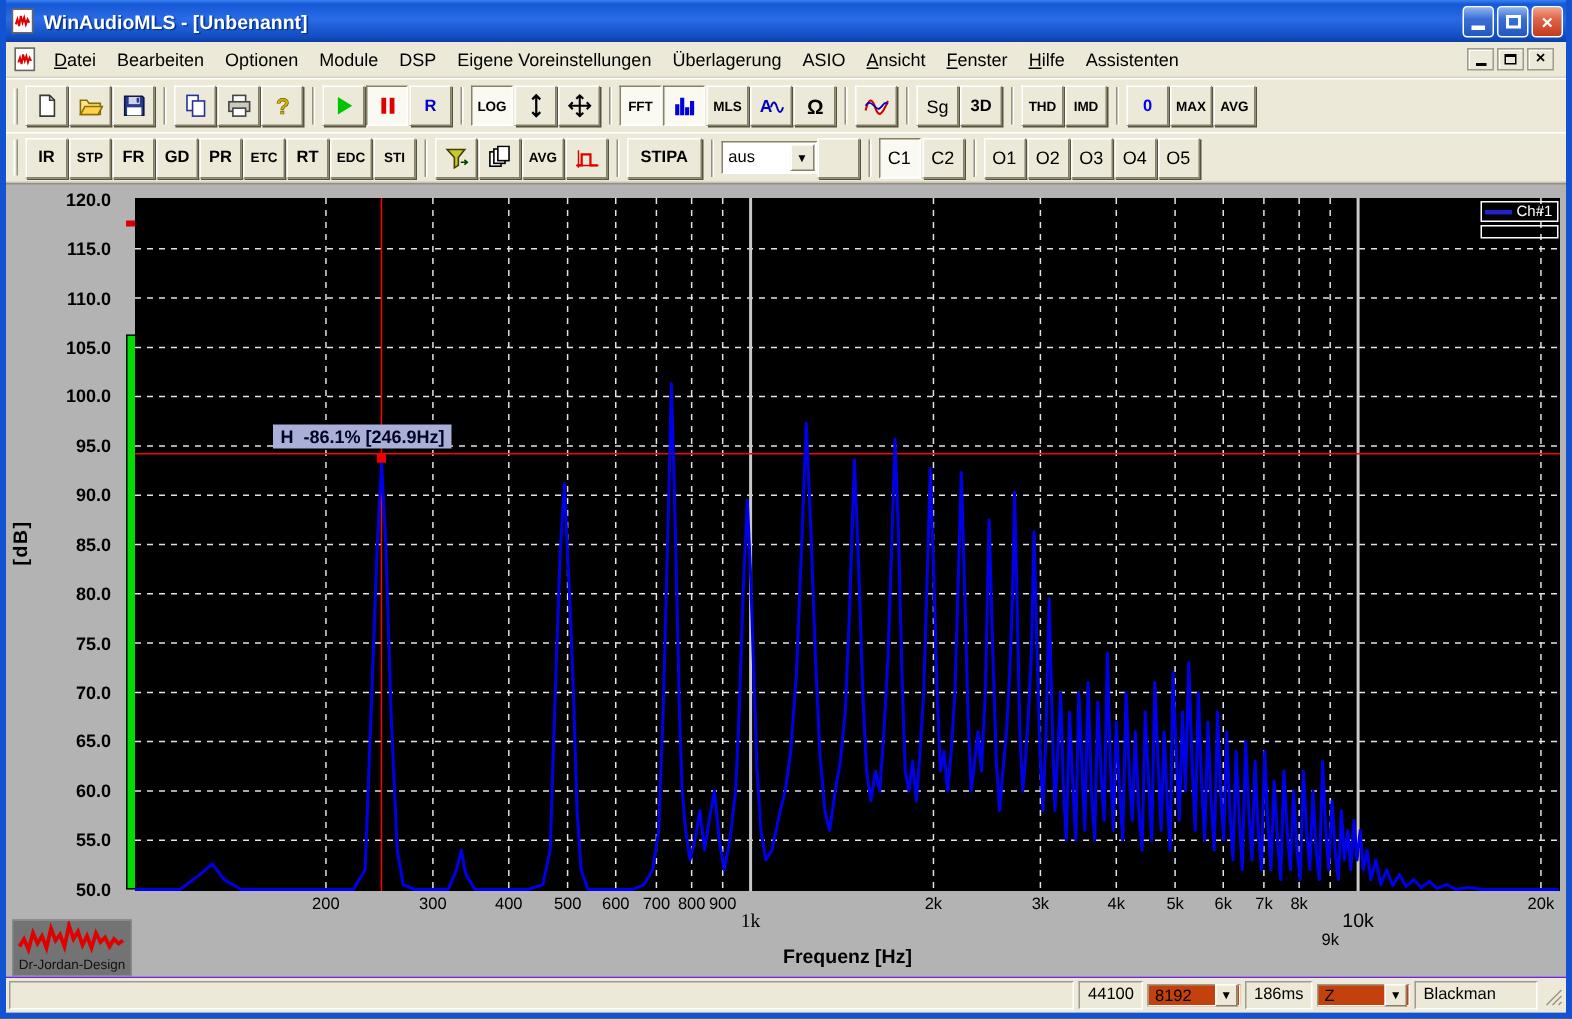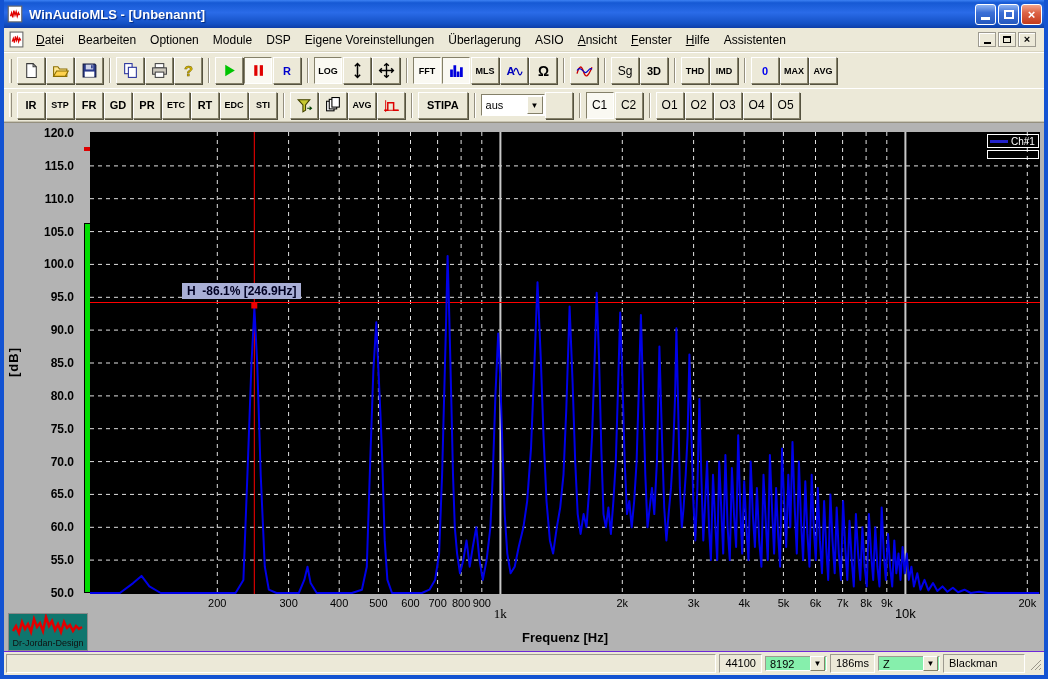--- a/index.html
+++ b/index.html
@@ -70,33 +70,33 @@
   .xlabel { position:absolute; left:86px; top:507px; width:950px; text-align:center; font-size:13px; font-weight:bold; }
   .annotation { position:absolute; left:92px; top:151px; background:#a9afd6; color:#000022;
      font-size:12px; font-weight:bold; padding:1px 5px; white-space:pre; }
   .legend-box { position:absolute; left:897px; top:2px; width:52px; height:14px; border:1px solid #fff;
      display:flex; align-items:center; padding:0 2px; }
   .legend-swatch { width:18px; height:3px; margin-right:3px; }
   .legend-text { font-size:10px; color:#fff; }
   .legend-box2 { position:absolute; left:897px; top:18px; width:52px; height:9px; border:1px solid #fff; }
   .meter { position:absolute; left:80px; top:100px; width:14px; height:371px; border:1px solid #000; }
   .clipmark { position:absolute; left:80px; top:26px; width:13px; height:4px; }
-  .logo { position:absolute; left:4px; top:490px; width:80px; height:38px; background:#0f766e; border:1px solid #8a8a8a;
+  .logo { position:absolute; left:4px; top:490px; width:80px; height:38px; background:#737373; border:1px solid #8a8a8a;
      display:flex; flex-direction:column; align-items:center; }
   .logo svg { width:72px; height:24px; display:block; }
   .logo .logo-text { font-size:9px; color:#111; line-height:10px; }
 
   
   .statusbar { position:absolute; left:0; top:651px; width:1040px; height:24px; background:#ece9d8;
      border-top:1px solid #6d28d9; display:flex; align-items:center; padding:2px 2px; gap:3px; }
   .sb-panel { height:19px; border:1px solid; border-color:#9d9a8f #fff #fff #9d9a8f; font-size:11px;
      padding:2px 5px; white-space:nowrap; }
   .sb-grow { flex:1; }
   .sb-combo { height:15px; width:62px; border:1px solid; border-color:#9d9a8f #fff #fff #9d9a8f;
-     background:#86efac; display:flex; align-items:center; }
+     background:#c2410c; display:flex; align-items:center; }
   .sb-combo .val { flex:1; font-size:11px; padding-left:4px; }
   .sb-combo .arrow { width:15px; height:15px; background:#ece9d8; border:1px solid;
      border-color:#fff #848069 #848069 #fff; font-size:8px; text-align:center; line-height:14px; margin-right:1px; }
   .sb-grip { width:14px; height:16px; }
 </style>
 </head>
 <body>
 
 <div class="window">
 
@@ -482,21 +482,21 @@
       <div class="xtick" style="left: 435.111px; top: 474px;">800</div>
       <div class="xtick" style="left: 455.828px; top: 474px;">900</div>
       <div class="xtick major" style="left: 474.36px; top: 483px; font-family: Liberation Serif, serif;">1k</div>
       <div class="xtick" style="left: 596.277px; top: 474px;">2k</div>
       <div class="xtick" style="left: 667.595px; top: 474px;">3k</div>
       <div class="xtick" style="left: 718.195px; top: 474px;">4k</div>
       <div class="xtick" style="left: 757.444px; top: 474px;">5k</div>
       <div class="xtick" style="left: 789.513px; top: 474px;">6k</div>
       <div class="xtick" style="left: 816.626px; top: 474px;">7k</div>
       <div class="xtick" style="left: 840.113px; top: 474px;">8k</div>
-      <div class="xtick" style="left: 860.83px; top: 474px;">9k</div>
+      <div class="xtick" style="left: 860.83px; top: 498px;">9k</div>
       <div class="xtick major" style="left: 879.362px; top: 483px;">10k</div>
       <div class="xtick" style="left: 1001.28px; top: 474px;">20k</div>
     </div>
 
   <div class="statusbar" id="statusbar">
       <div class="sb-panel sb-grow"></div>
       <div class="sb-panel">44100</div>
       <div class="sb-combo">
         <span class="val">8192</span>
         <div class="arrow">▼</div>

